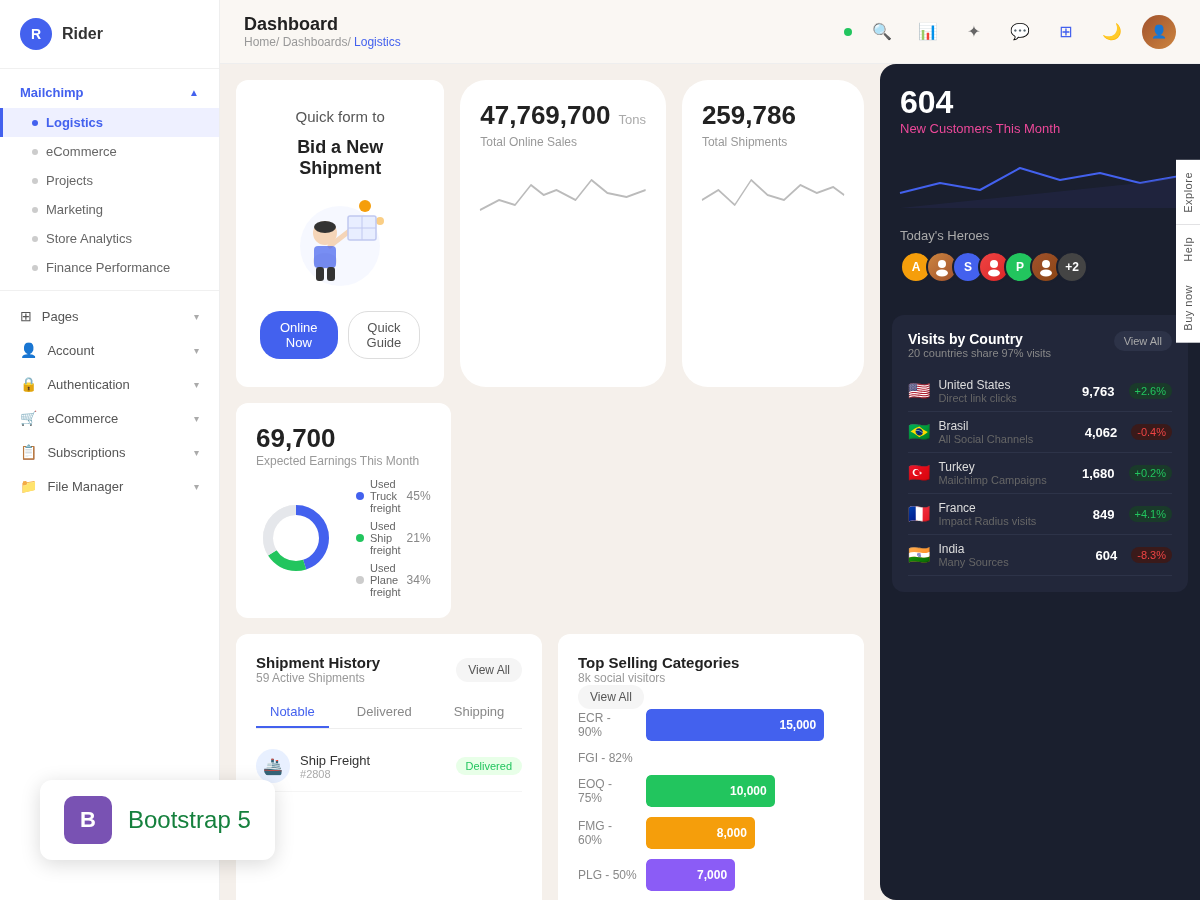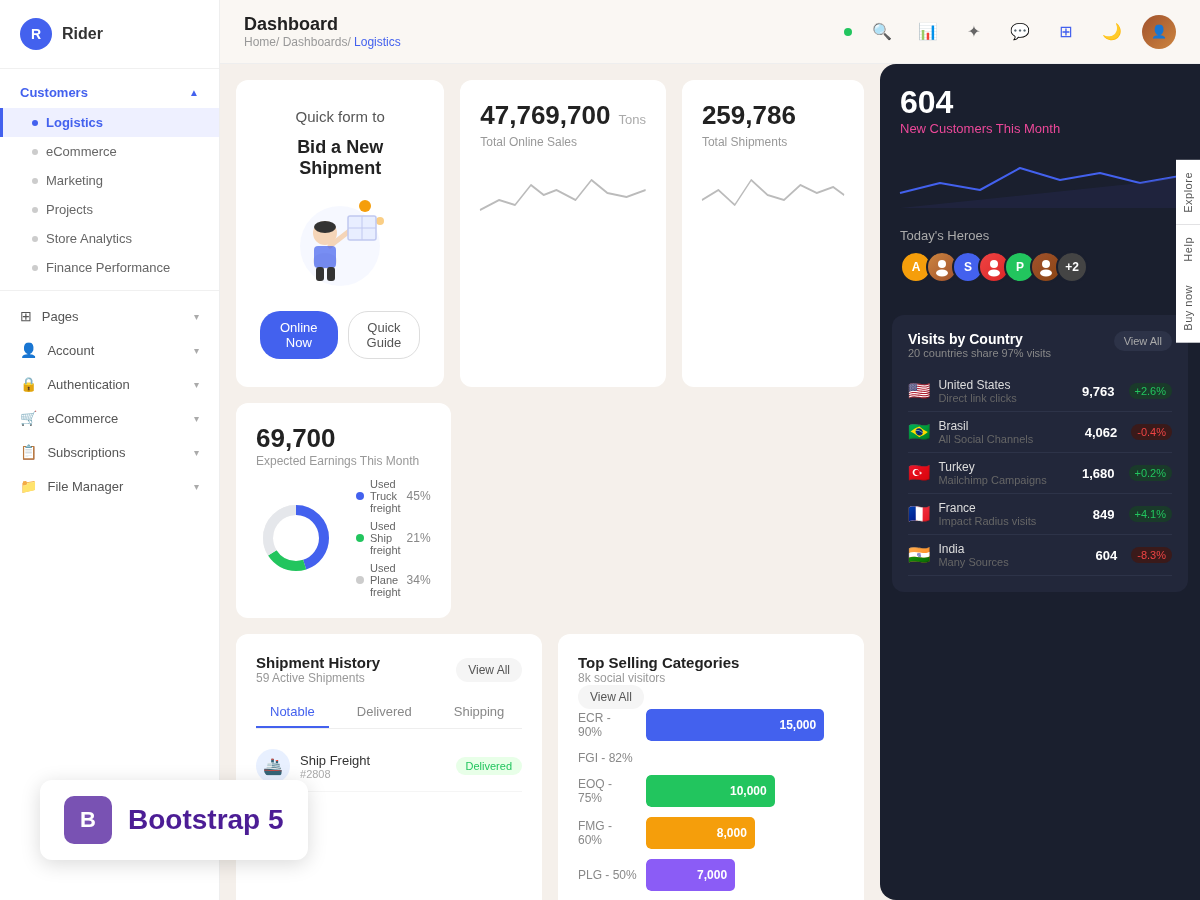--- a/index.html
+++ b/index.html
@@ -181,21 +181,21 @@
     .btn-secondary {
       background: #fff;
       color: #555;
       border: 1px solid #ddd;
       border-radius: 20px;
       padding: 8px 18px;
       font-size: 13px;
       cursor: pointer;
     }
 
-    .stat-card { display: flex; flex-direction: column; gap: 4px; }
+    .stat-card { display: flex; flex-direction: column; gap: 4px; border-radius: 26px; }
     .stat-value { font-size: 26px; font-weight: 700; color: #222; }
     .stat-label { font-size: 12px; color: #999; }
     .mini-chart {
       margin-top: 12px;
       height: 60px;
     }
 
     
     .earnings-card { display: flex; flex-direction: column; }
     .earnings-chart-area { display: flex; align-items: center; gap: 20px; margin-top: 10px; }
@@ -354,53 +354,53 @@
       box-shadow: 0 4px 20px rgba(0,0,0,0.15);
       z-index: 200;
     }
     .bootstrap-icon {
       width: 48px; height: 48px;
       background: #7952b3;
       border-radius: 10px;
       display: flex; align-items: center; justify-content: center;
       color: #fff; font-size: 22px; font-weight: 700;
     }
-    .bootstrap-text { font-size: 28px; font-weight: 700; color: #4c1d95; }
+    .bootstrap-text { font-size: 24px; font-weight: 400; color: #15803d; }
   </style>
 </head>
 <body>
 
 <div class="sidebar">
   <div class="sidebar-logo">
     <div class="logo-circle">
       <span>R</span>
     </div>
     <span class="logo-text">Rider</span>
   </div>
 
   <div class="sidebar-section">
     <div class="sidebar-section-header">
-      <span>Customers</span>
+      <span>Mailchimp</span>
       <span class="arrow">▲</span>
     </div>
     <div class="sidebar-item active">
       <span class="dot"></span>
       <span>Logistics</span>
     </div>
     <div class="sidebar-item">
       <span class="dot"></span>
       <span>eCommerce</span>
     </div>
     <div class="sidebar-item">
       <span class="dot"></span>
-      <span>Marketing</span>
+      <span>Projects</span>
     </div>
     <div class="sidebar-item">
       <span class="dot"></span>
-      <span>Projects</span>
+      <span>Marketing</span>
     </div>
     <div class="sidebar-item">
       <span class="dot"></span>
       <span>Store Analytics</span>
     </div>
     <div class="sidebar-item">
       <span class="dot"></span>
       <span>Finance Performance</span>
     </div>
   </div>

